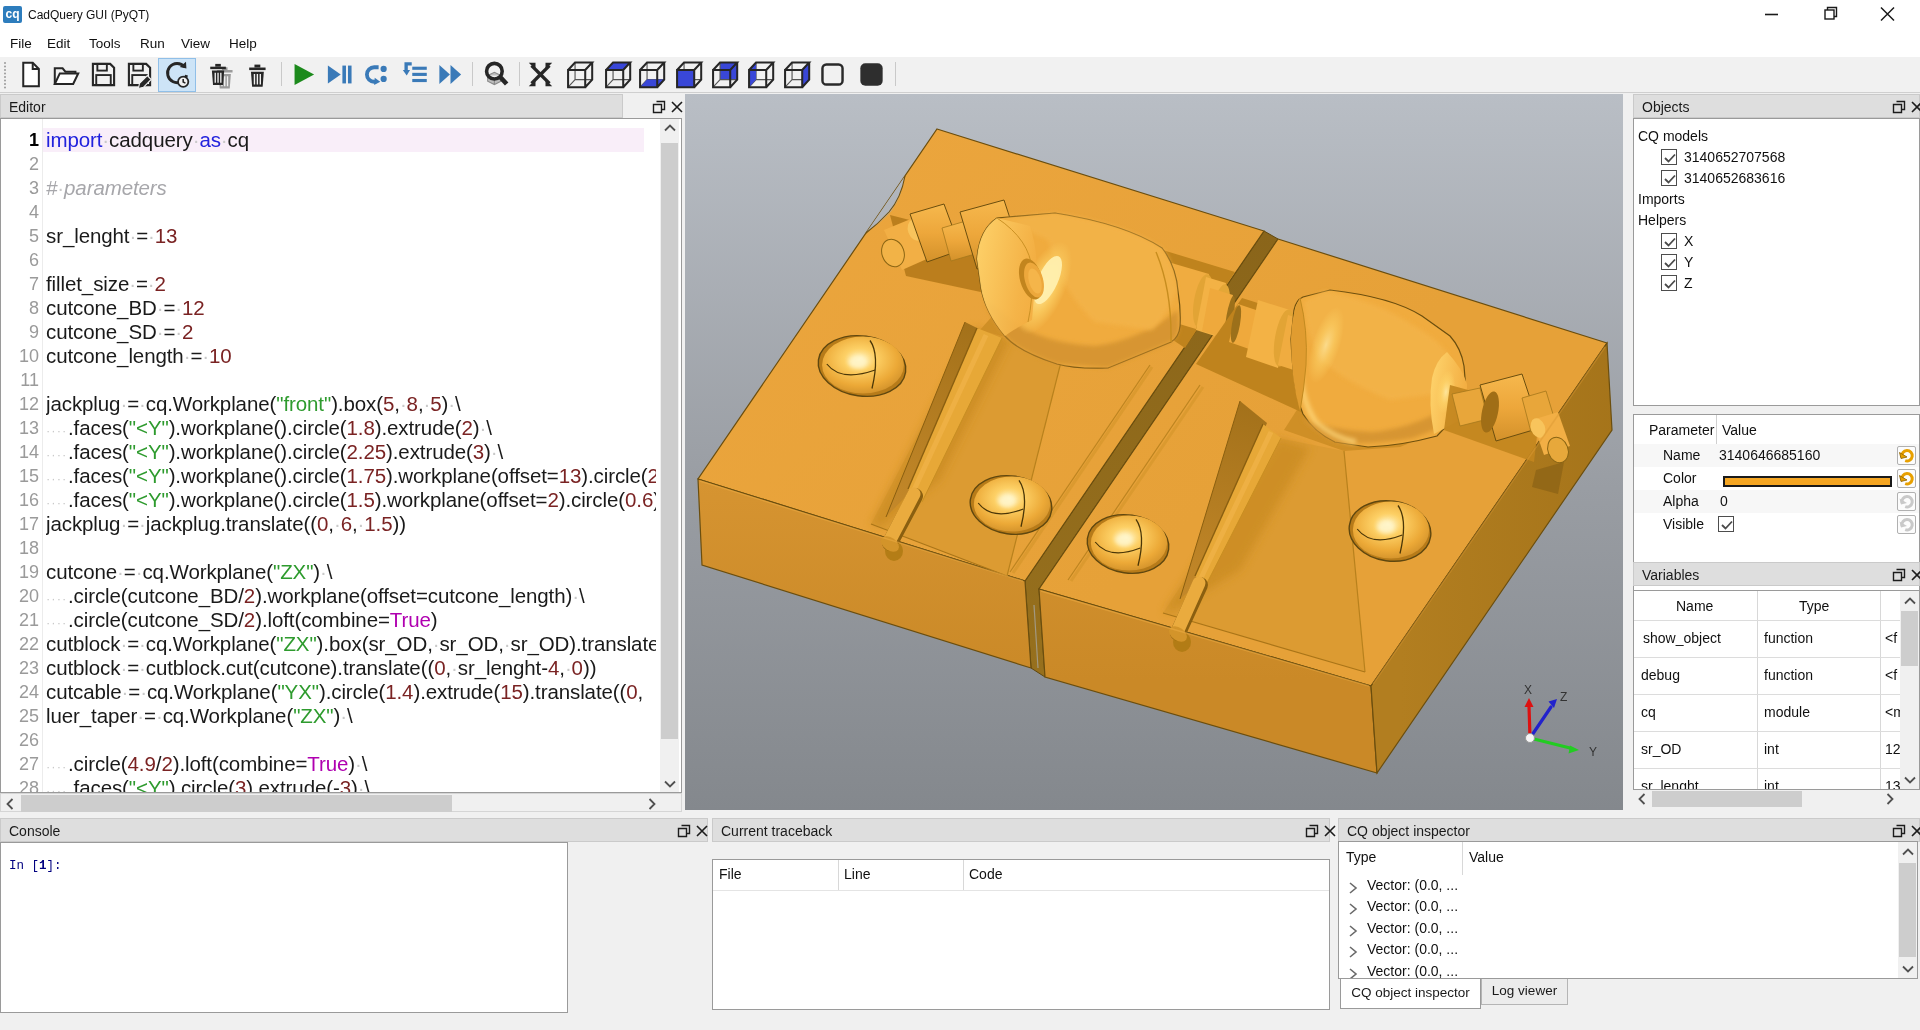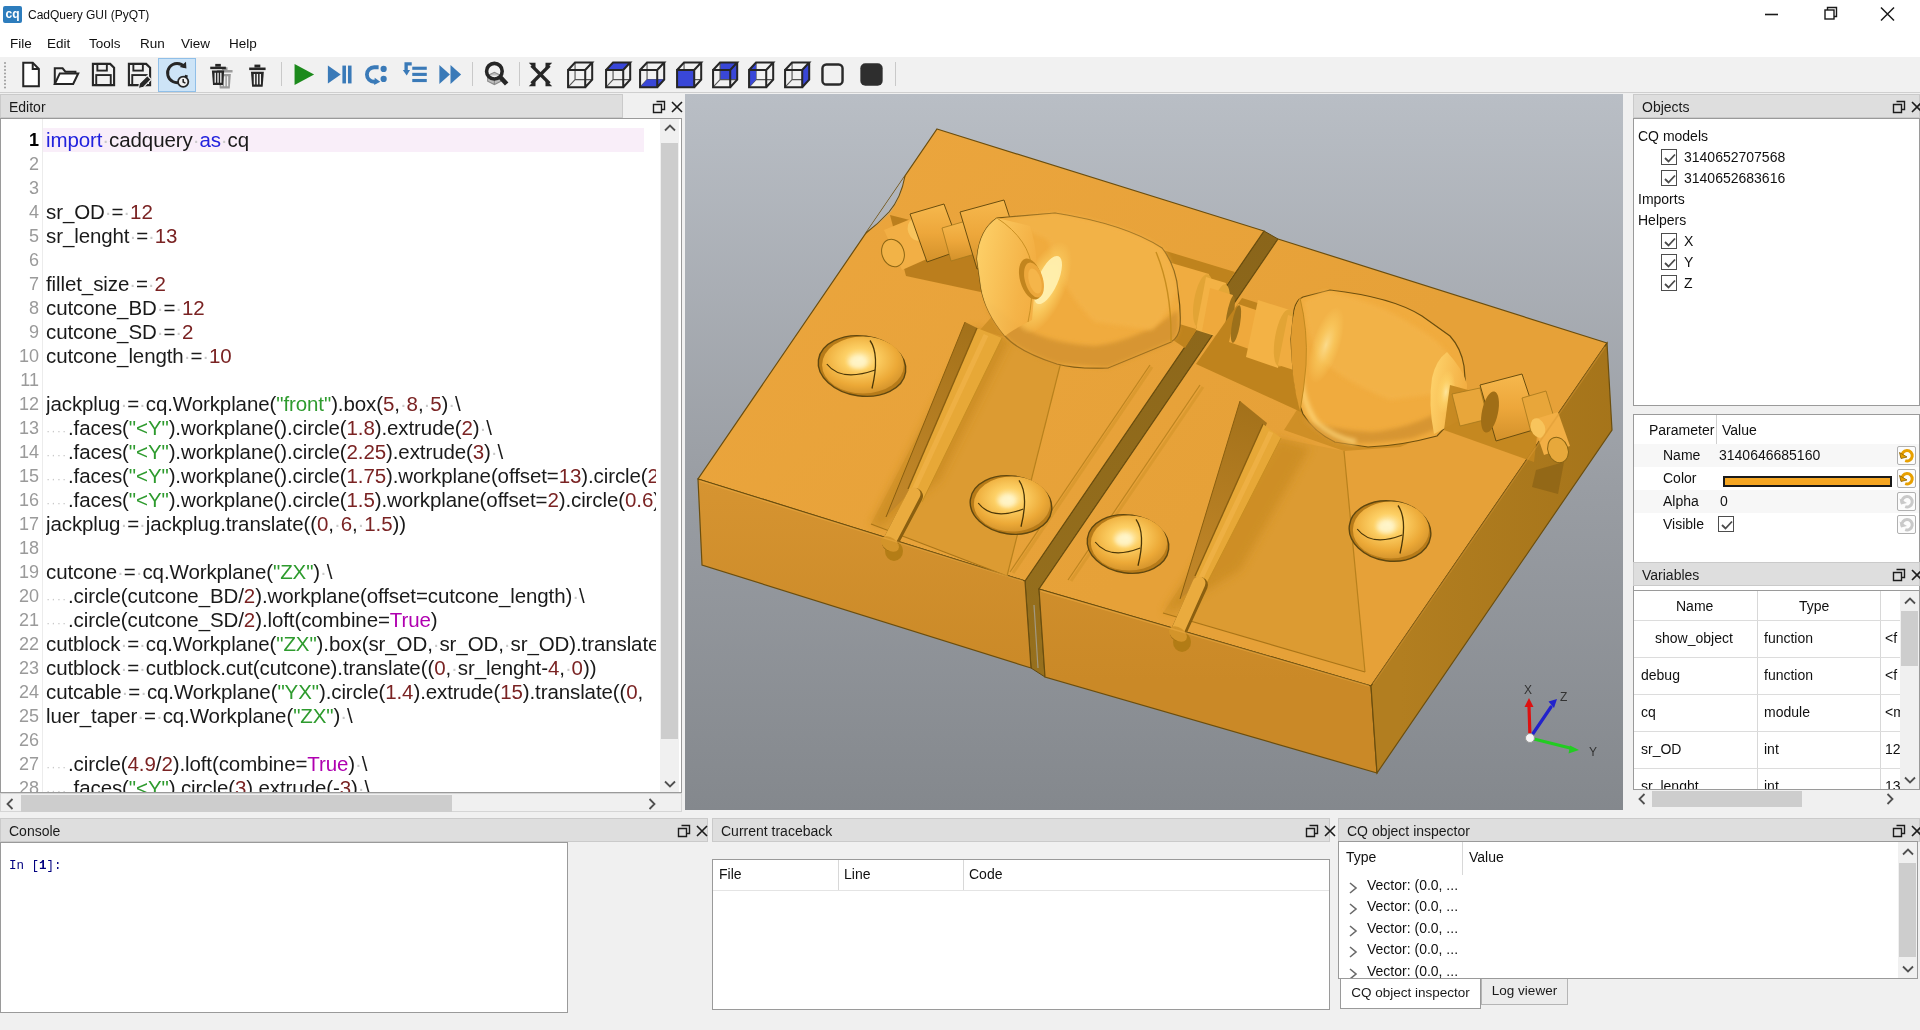--- a/index.html
+++ b/index.html
@@ -411,22 +411,22 @@
       </svg></div>
   </div>
 <div class="abs panel" style="left:0;top:118px;width:682px;height:675px;overflow:hidden">
     <div class="abs" style="left:42px;top:9px;width:601px;height:24px;background:#f9eef9"></div>
     <div class="abs" style="left:41px;top:0;width:1px;height:673px;background:#ececec"></div>
     <div class="ed-num" style="top:9px;color:#000;font-weight:bold">1</div>
     <div class="ed-line code" style="left:45px;top:9px;width:610px;overflow:hidden"><k>import</k><i>·</i>cadquery<i>·</i><k>as</k><i>·</i>cq</div>
     <div class="ed-num" style="top:33px">2</div>
     <div class="ed-line code" style="left:45px;top:33px;width:610px;overflow:hidden"></div>
     <div class="ed-num" style="top:57px">3</div>
+    <div class="ed-line code" style="left:45px;top:57px;width:610px;overflow:hidden"><cm>#<i>·</i>parameters</cm></div>
     <div class="ed-num" style="top:81px">4</div>
-    <div class="ed-line code" style="left:45px;top:81px;width:610px;overflow:hidden">sr_OD<i>·</i>=<i>·</i><n>12</n></div>
     <div class="ed-num" style="top:105px">5</div>
     <div class="ed-line code" style="left:45px;top:105px;width:610px;overflow:hidden">sr_lenght<i>·</i>=<i>·</i><n>13</n></div>
     <div class="ed-num" style="top:129px">6</div>
     <div class="ed-num" style="top:153px">7</div>
     <div class="ed-line code" style="left:45px;top:153px;width:610px;overflow:hidden">fillet_size<i>·</i>=<i>·</i><n>2</n></div>
     <div class="ed-num" style="top:177px">8</div>
     <div class="ed-line code" style="left:45px;top:177px;width:610px;overflow:hidden">cutcone_BD<i>·</i>=<i>·</i><n>12</n></div>
     <div class="ed-num" style="top:201px">9</div>
     <div class="ed-line code" style="left:45px;top:201px;width:610px;overflow:hidden">cutcone_SD<i>·</i>=<i>·</i><n>2</n></div>
     <div class="ed-num" style="top:225px">10</div>
@@ -659,21 +659,21 @@
     <div class="dtb" style="left:275px"><svg width="16" height="16" viewBox="0 0 16 16" style="" xmlns="http://www.w3.org/2000/svg">
         <path d="M3 3 l10 10 M13 3 l-10 10" stroke="#1c1c1c" stroke-width="1.6"></path>
       </svg></div>
   </div>
 <div class="abs panel" style="left:1633px;top:590px;width:287px;height:200px;overflow:hidden">
     <div class="hdr" style="left:42px;top:7px">Name</div>
     <div class="hdr" style="left:165px;top:7px">Type</div>
     <div class="abs" style="left:123px;top:0;width:1px;height:200px;background:#d8d8d8"></div>
     <div class="abs" style="left:246px;top:0;width:1px;height:200px;background:#d8d8d8"></div>
     <div class="abs" style="left:0;top:29px;width:266px;height:1px;background:#dcdcdc"></div>
-    <div class="cell" style="left:21px;top:29px;line-height:37px;height:37px">show_object</div>
+    <div class="cell" style="left:9px;top:29px;line-height:37px;height:37px">show_object</div>
     <div class="cell" style="left:130px;top:29px;line-height:37px;height:37px">function</div>
     <div class="cell" style="left:251px;top:29px;line-height:37px;height:37px">&lt;f</div>
     <div class="abs" style="left:0;top:66px;width:266px;height:1px;background:#dcdcdc"></div>
     <div class="cell" style="left:7px;top:66px;line-height:37px;height:37px">debug</div>
     <div class="cell" style="left:130px;top:66px;line-height:37px;height:37px">function</div>
     <div class="cell" style="left:251px;top:66px;line-height:37px;height:37px">&lt;f</div>
     <div class="abs" style="left:0;top:103px;width:266px;height:1px;background:#dcdcdc"></div>
     <div class="cell" style="left:7px;top:103px;line-height:37px;height:37px">cq</div>
     <div class="cell" style="left:130px;top:103px;line-height:37px;height:37px">module</div>
     <div class="cell" style="left:251px;top:103px;line-height:37px;height:37px">&lt;m</div>

